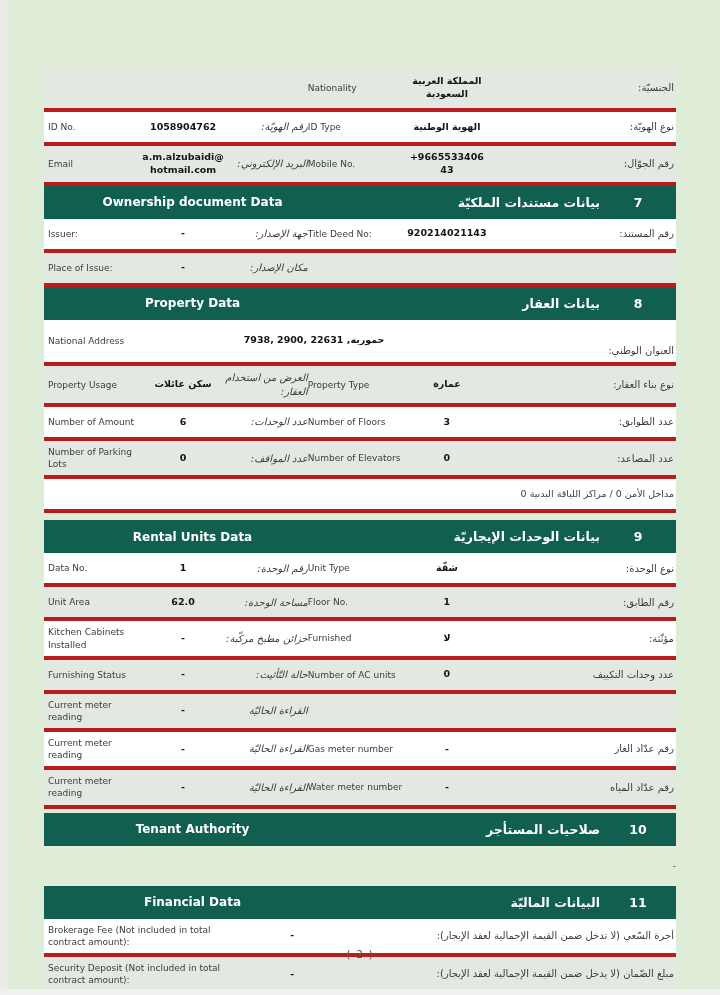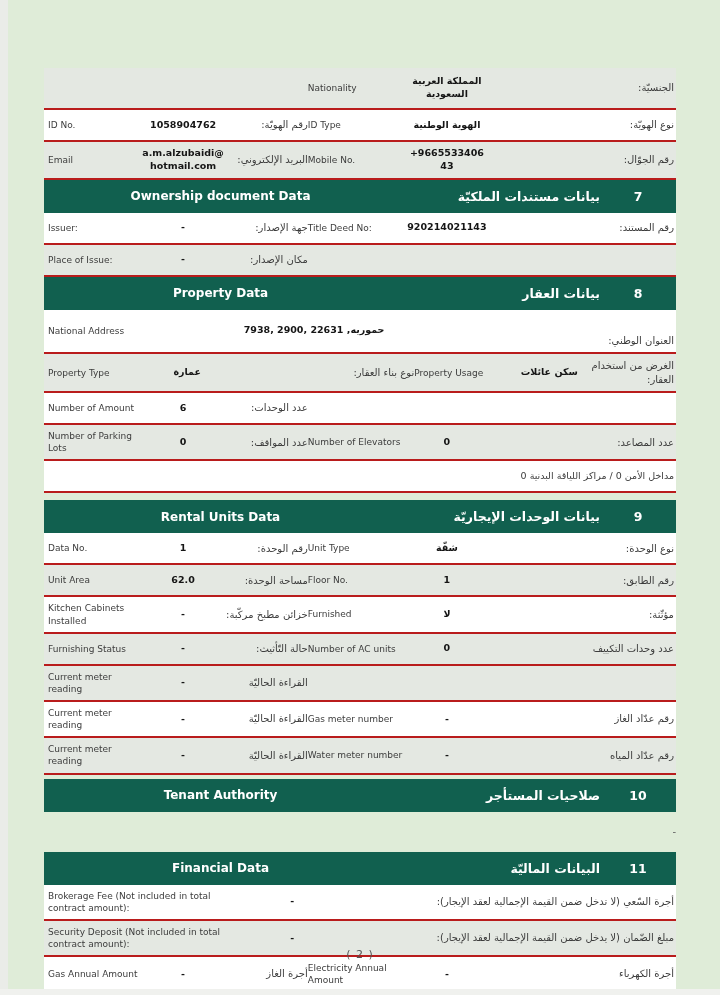--- a/index.html
+++ b/index.html
@@ -13,39 +13,39 @@
   .edge-left{position:absolute;left:0;top:0;width:8px;height:995px;background:#eaece8;}
   .edge-bottom{position:absolute;left:0;bottom:0;width:720px;height:6px;background:#f0f1ee;}
   .doc{position:absolute;left:44px;top:68px;width:632px;}
 
   
   .sec-header{
     display:flex;align-items:center;
     background:#11604f;color:#ffffff;
     height:33px;font-weight:bold;
   }
-  .sh-en{width:47%;text-align:center;font-size:12px;padding-left:28px;}
+  .sh-en{width:47%;text-align:center;font-size:12px;}
   .sh-ar{flex:1;text-align:right;direction:rtl;font-size:12.5px;}
   .sh-num{width:76px;text-align:center;font-size:12.5px;}
 
   
   .row{
     display:flex;align-items:center;
-    background:#ffffff;border-bottom:2px solid #b91c1c;
+    background:#ffffff;border-bottom:4px solid #b91c1c;
     padding:5px 2px 5px 4px;min-height:20px;
     font-size:9px;line-height:1.35;
   }
   .row.alt{background:#e4e8e2;}
   .half{display:flex;align-items:center;}
   .lh{width:41.5%;}
   .rh{width:58.5%;}
   .en{color:#3c3c3c;}
   .lh .en{width:36%;box-sizing:border-box;padding-right:2px;}
   .lh .val{width:32%;}
-  .lh .ar{width:32%;}
+  .lh .ar{width:32%;font-style:italic;}
   .rh .en{width:27%;box-sizing:border-box;padding-right:2px;}
   .rh .val{width:22%;}
   .rh .ar{flex:1;}
   .val{
     text-align:center;font-weight:bold;color:#151515;
     font-size:9.5px;overflow-wrap:anywhere;
   }
   .ar{text-align:right;direction:rtl;font-size:10px;color:#3c3c3c;}
   
   .row.full .en{width:32%;}
@@ -141,36 +141,41 @@
     <span class="sh-en">Property Data</span>
     <span class="sh-ar">بيانات العقار</span>
     <span class="sh-num">8</span>
   </div>
   <div class="row addr">
     <span class="en">National Address</span>
     <span class="val">7938, 2900, 22631 ,حموريه</span>
     <span class="ar">العنوان الوطني:</span>
   </div>
   <div class="row alt">
+    <div class="half lh">
+      <span class="en">Property Usage</span>
+      <span class="val">سكن عائلات</span>
+      <span class="ar">الغرض من استخدام العقار:</span>
+    </div>
     <div class="half rh">
       <span class="en">Property Type</span>
       <span class="val">عمارة</span>
       <span class="ar">نوع بناء العقار:</span>
     </div>
-    <div class="half lh">
-      <span class="en">Property Usage</span>
-      <span class="val">سكن عائلات</span>
-      <span class="ar">الغرض من استخدام العقار:</span>
-    </div>
   </div>
   <div class="row">
     <div class="half lh">
       <span class="en">Number of Amount</span>
       <span class="val">6</span>
       <span class="ar">عدد الوحدات:</span>
+    </div>
+    <div class="half rh">
+      <span class="en">Number of Floors</span>
+      <span class="val">3</span>
+      <span class="ar">عدد الطوابق:</span>
     </div>
   </div>
   <div class="row alt">
     <div class="half lh">
       <span class="en">Number of Parking Lots</span>
       <span class="val">0</span>
       <span class="ar">عدد المواقف:</span>
     </div>
     <div class="half rh">
       <span class="en">Number of Elevators</span>

